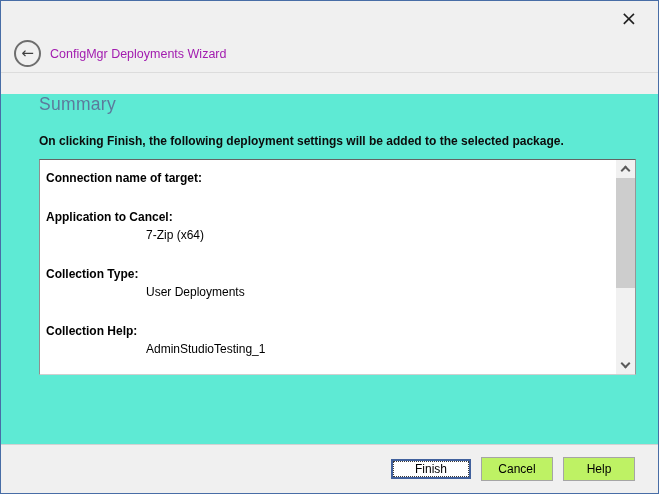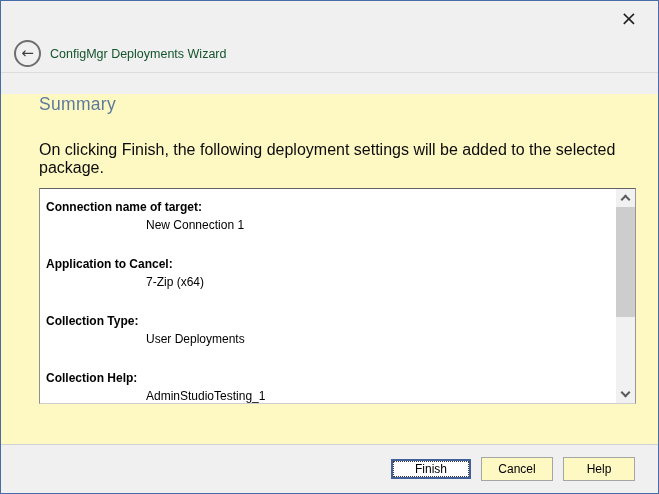--- a/index.html
+++ b/index.html
@@ -41,37 +41,37 @@
     background: transparent; cursor: pointer;
     display: flex; align-items: center; justify-content: center;
     color: #3f3f3f;
   }
   .back-btn span {
     font-family: "DejaVu Sans", sans-serif;
     font-size: 15px; line-height: 1; margin-top: -1px;
   }
   .header-title {
     margin-left: 9px;
-    font-size: 12.5px; color: #14532d;
+    font-size: 12.5px; color: #a21caf;
   }
 
   
   .body {
     height: 372px;
-    background: #fef9c3;
+    background: #5eead4;
     padding: 0 38px;
   }
   .page-heading {
     margin-top: 21px;
     font-size: 17.5px; font-weight: 400;
     color: #5c7a9c; letter-spacing: .3px;
   }
   .page-desc {
-    margin-top: 26px;
-    font-size: 16px; color: #0c0c0c;
+    margin-top: 19px;
+    font-size: 12px; color: #0c0c0c; font-weight: bold;
   }
 
   
   .summary-box {
     position: relative;
     margin-top: 11px;
     width: 597px; height: 216px;
     background: #ffffff;
     border: 1px solid;
     border-color: #646464 #969696 #cfcfcf #909090;
@@ -117,21 +117,21 @@
   .footer {
     position: absolute; left: 0; right: 0; bottom: 0;
     height: 49px;
     background: #f0f0f0;
     border-top: 1px solid #d2d2d2;
     display: flex; justify-content: flex-end; align-items: center;
     padding-right: 23px; gap: 10px;
   }
   .btn {
     min-width: 72px; height: 24px;
-    background: #fef9c3;
+    background: #bef264;
     border: 1px solid #a5a5a5;
     font-family: "Liberation Sans", sans-serif;
     font-size: 12px; color: #000;
     cursor: pointer;
   }
   .btn-default {
     min-width: 80px; height: 20px;
     background: #ffffff;
     border: 2px solid #41619d;
     padding: 1px;
@@ -163,21 +163,20 @@
 
   <div class="body">
     <div class="page-heading">Summary</div>
     <div class="page-desc">On clicking Finish, the following deployment settings will be added to the selected package.</div>
 
     <div class="summary-box">
       <div class="summary-content">
 
         <div class="summary-group">
           <div class="summary-label">Connection name of target:</div>
-          <div class="summary-value">New Connection 1</div>
         </div>
 
         <div class="summary-group">
           <div class="summary-label">Application to Cancel:</div>
           <div class="summary-value">7-Zip (x64)</div>
         </div>
 
         <div class="summary-group">
           <div class="summary-label">Collection Type:</div>
           <div class="summary-value">User Deployments</div>

